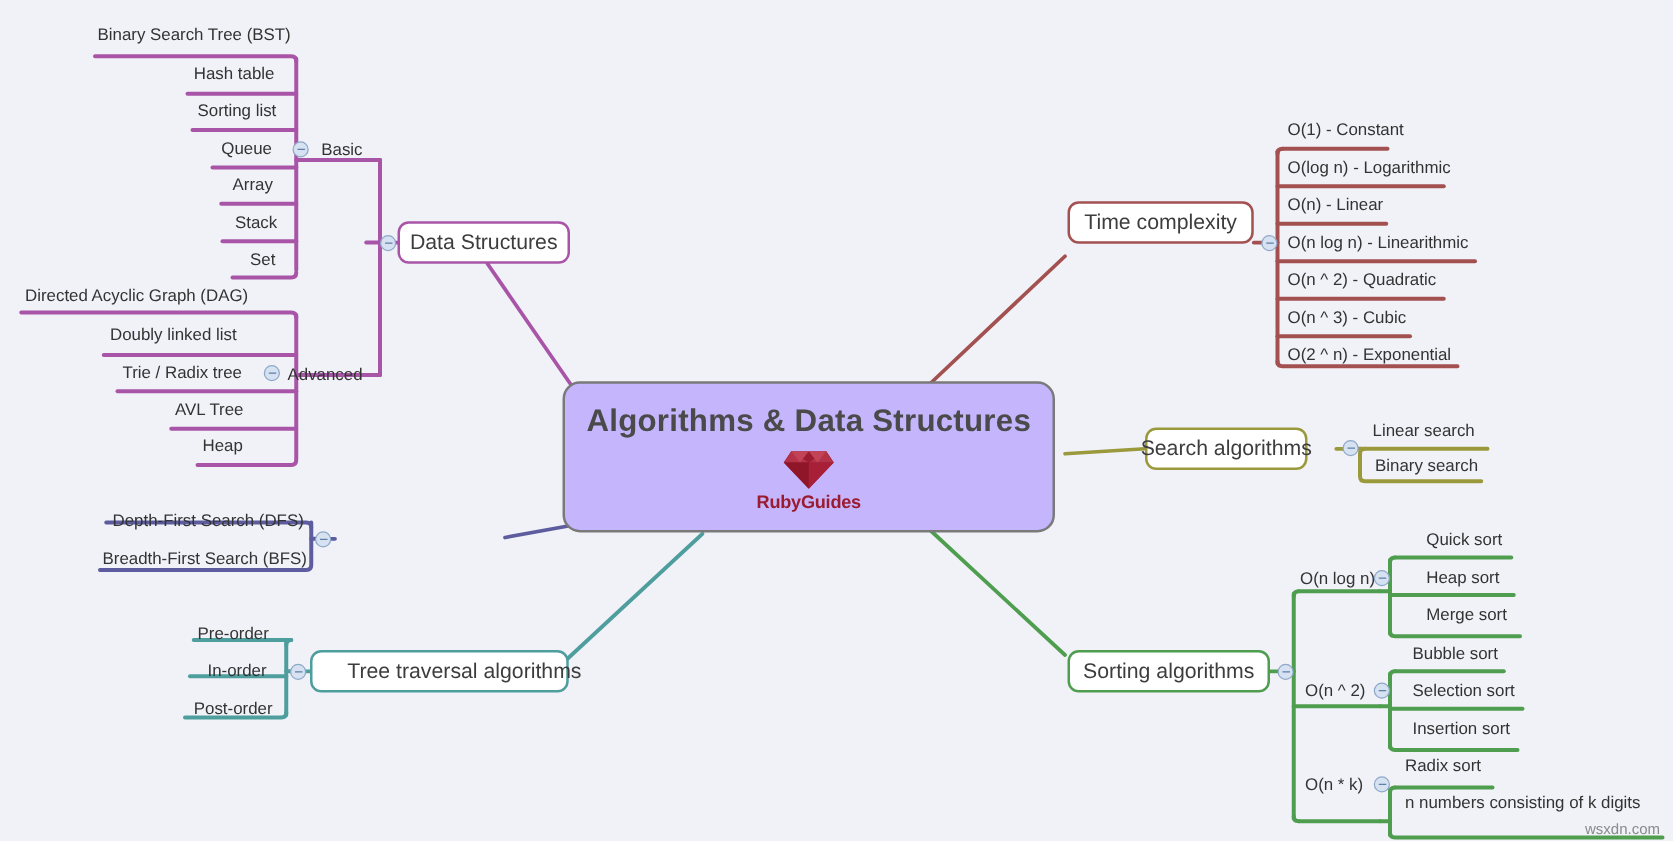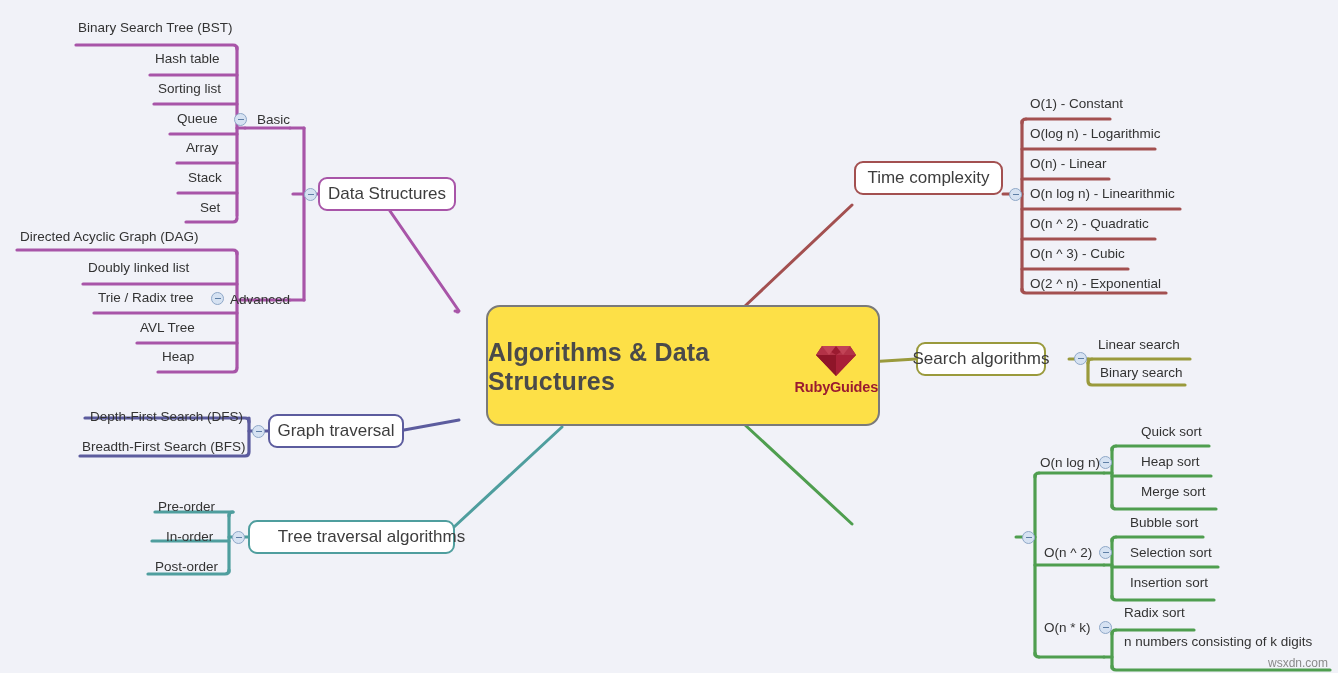--- a/index.html
+++ b/index.html
@@ -8,24 +8,24 @@
     background:#f1f2f8;
     font-family:"Liberation Sans", sans-serif;
     overflow:hidden;
     position:relative;
   }
   #map{position:absolute;left:0;top:0;width:1338px;height:673px;}
   svg.links{position:absolute;left:0;top:0;width:1338px;height:673px;pointer-events:none;}
 
   
   .center-node{
-    position:absolute;left:486px;top:305px;width:394px;height:121px;
-    background:#fde047;border:2.5px solid #7a7a7a;border-radius:14px;
+    position:absolute;left:450px;top:305px;width:394px;height:121px;
+    background:#c4b5fd;border:2.5px solid #7a7a7a;border-radius:14px;
     box-sizing:border-box;
-    display:flex;flex-direction:row;align-items:center;justify-content:center;
+    display:flex;flex-direction:column;align-items:center;justify-content:center;
     z-index:6;
   }
   .center-title{
     font-size:25px;font-weight:bold;color:#4a4a4a;letter-spacing:.2px;
     margin-top:2px;
   }
   .logo-wrap{display:flex;flex-direction:column;align-items:center;margin-top:7px;}
   .logo-text{font-size:14.5px;font-weight:bold;color:#9b1b30;letter-spacing:-.2px;margin-top:1px;}
 
   
@@ -198,24 +198,24 @@
   </div>
 
   <div class="node tc" style="left:854px;top:161px;width:149px;height:34px;">
     <span>Time complexity</span>
   </div>
 
   <div class="node sa" style="left:916px;top:342px;width:130px;height:34px;">
     <span>Search algorithms</span>
   </div>
 
-
-  <div class="node gt" style="left:268px;top:414px;width:136px;height:34px;">
-    <span>Graph traversal</span>
-  </div>
+  <div class="node so" style="left:854px;top:520px;width:162px;height:34px;">
+    <span>Sorting algorithms</span>
+  </div>
+
 
   <div class="node tt" style="left:248px;top:520px;width:207px;height:34px;">
     <span>Tree traversal algorithms</span>
   </div>
 
   <div class="sublabel" style="left:257px;top:112px;">Basic</div>
   <div class="sublabel" style="left:230px;top:292px;">Advanced</div>
 
   <div class="sublabel" style="left:1040px;top:455px;">O(n log n)</div>
   <div class="sublabel" style="left:1044px;top:545px;">O(n ^ 2)</div>

